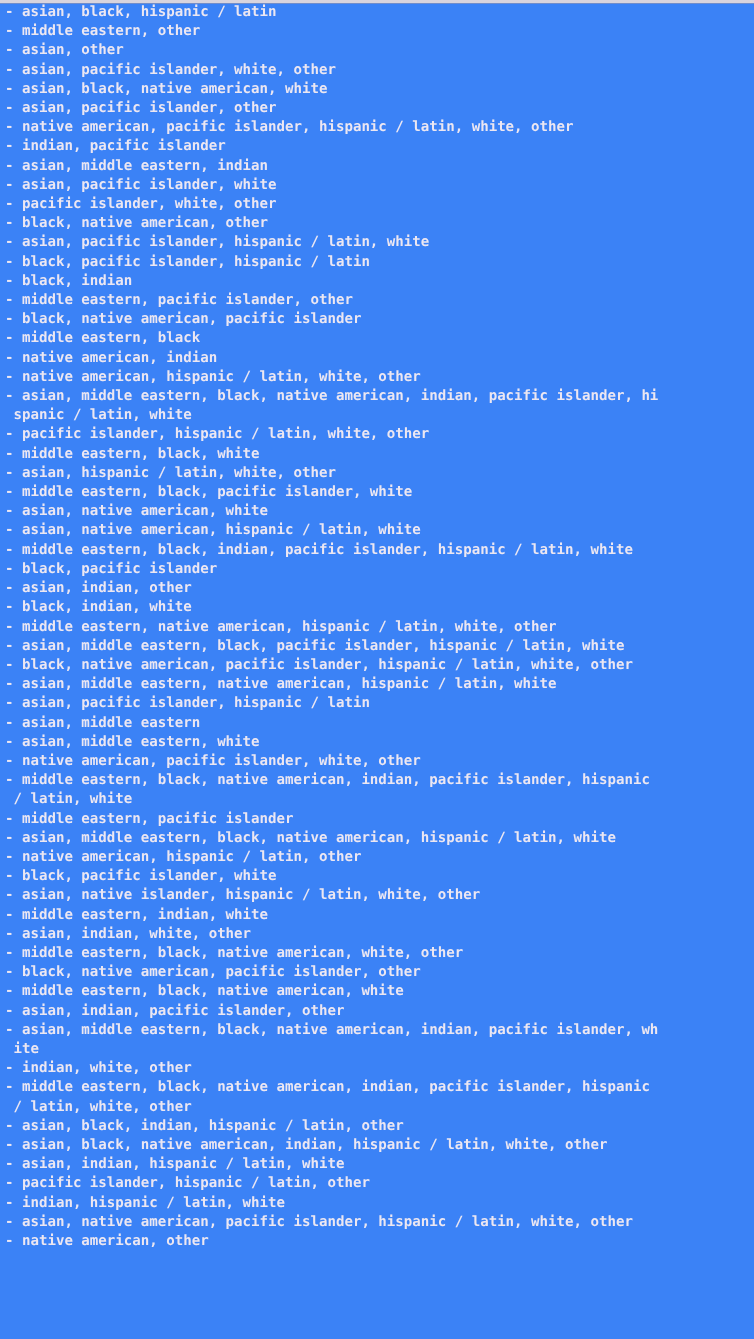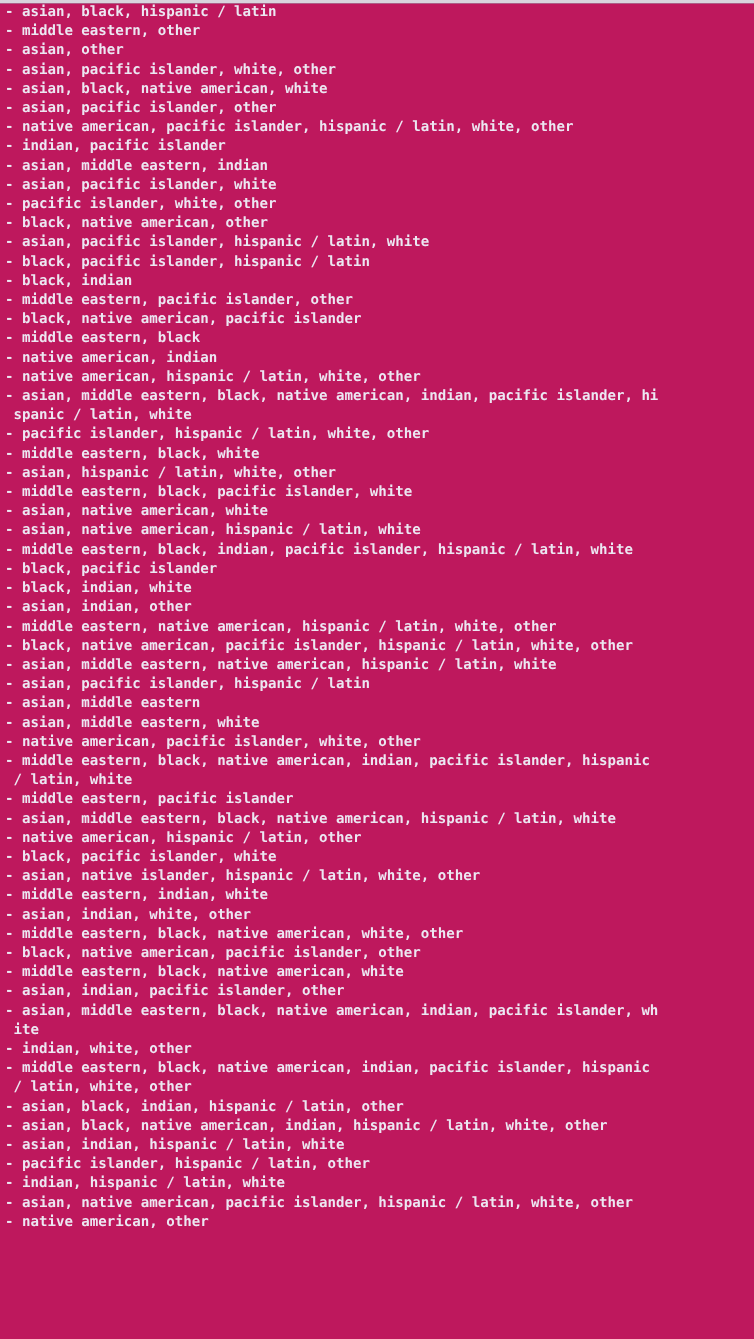--- a/index.html
+++ b/index.html
@@ -7,21 +7,21 @@
     width:754px;
     height:1339px;
     background:#ddd8e0;
     overflow:hidden;
   }
   #terminal {
     position:absolute;
     left:0; top:0;
     width:754px;
     height:1339px;
-    background:#be185d;
+    background:#3b82f6;
     overflow:hidden;
     padding-left:9px;
   }
   #scroll-edge {
     position:absolute;
     left:0; top:0;
     width:754px;
     height:3px;
     background:#d9d4dd;
     z-index:5;
@@ -88,23 +88,24 @@
 </span><span class="line">- asian, middle eastern, black, native american, indian, pacific islander, hi
 </span><span class="line"> spanic / latin, white
 </span><span class="line">- pacific islander, hispanic / latin, white, other
 </span><span class="line">- middle eastern, black, white
 </span><span class="line">- asian, hispanic / latin, white, other
 </span><span class="line">- middle eastern, black, pacific islander, white
 </span><span class="line">- asian, native american, white
 </span><span class="line">- asian, native american, hispanic / latin, white
 </span><span class="line">- middle eastern, black, indian, pacific islander, hispanic / latin, white
 </span><span class="line">- black, pacific islander
+</span><span class="line">- asian, indian, other
 </span><span class="line">- black, indian, white
-</span><span class="line">- asian, indian, other
 </span><span class="line">- middle eastern, native american, hispanic / latin, white, other
+</span><span class="line">- asian, middle eastern, black, pacific islander, hispanic / latin, white
 </span><span class="line">- black, native american, pacific islander, hispanic / latin, white, other
 </span><span class="line">- asian, middle eastern, native american, hispanic / latin, white
 </span><span class="line">- asian, pacific islander, hispanic / latin
 </span><span class="line">- asian, middle eastern
 </span><span class="line">- asian, middle eastern, white
 </span><span class="line">- native american, pacific islander, white, other
 </span><span class="line">- middle eastern, black, native american, indian, pacific islander, hispanic 
 </span><span class="line"> / latin, white
 </span><span class="line">- middle eastern, pacific islander
 </span><span class="line">- asian, middle eastern, black, native american, hispanic / latin, white

